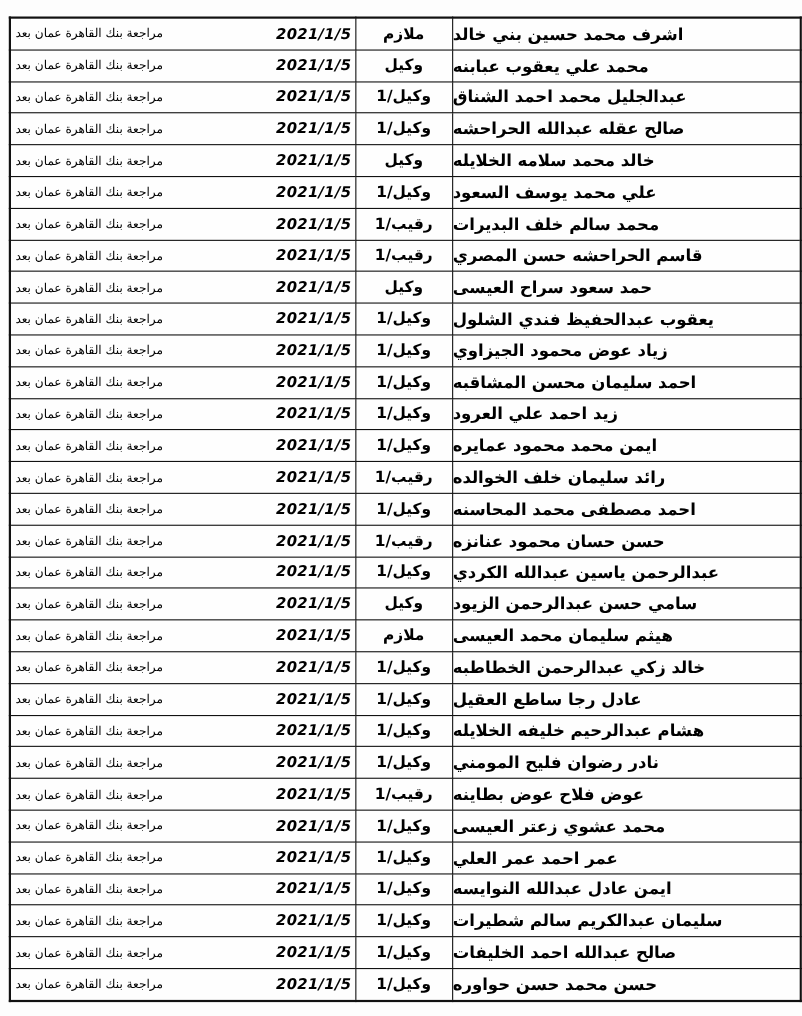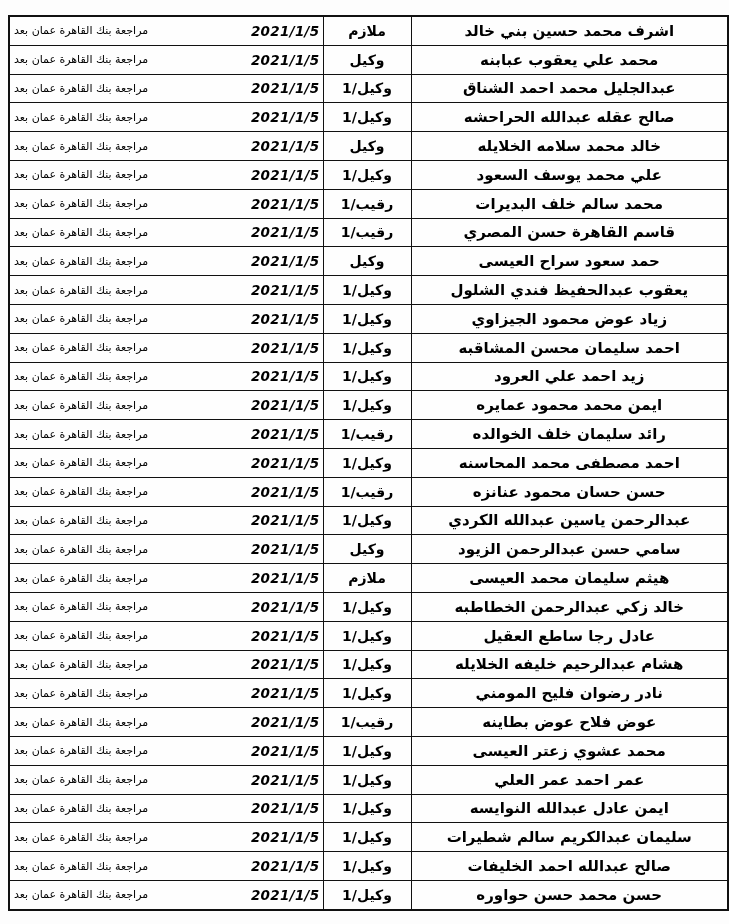--- a/index.html
+++ b/index.html
@@ -36,21 +36,21 @@
     overflow: hidden;
     white-space: nowrap;
     color: #000;
     font-weight: bold;
   }
   col.col-name { width: 317px; }
   col.col-rank { width: 88px; }
   col.col-note { width: 314px; }
 
   td.cell-name {
-    text-align: center;
+    text-align: left;
     font-size: 15px;
     padding-right: 5px;
     letter-spacing: 0.2px;
   }
   td.cell-rank {
     text-align: center;
     font-size: 14px;
     padding-right: 4px;
   }
   td.cell-note {
@@ -151,21 +151,21 @@
           <td class="cell-name">محمد سالم خلف البديرات</td>
           <td class="cell-rank">رقيب/1</td>
           <td class="cell-note">
             <div class="note-wrap">
               <span class="note-date">2021/1/5</span>
               <span class="note-text">مراجعة بنك القاهرة عمان بعد</span>
             </div>
           </td>
         </tr>
         <tr>
-          <td class="cell-name">قاسم القاهرة حسن المصري</td>
+          <td class="cell-name">قاسم الحراحشه حسن المصري</td>
           <td class="cell-rank">رقيب/1</td>
           <td class="cell-note">
             <div class="note-wrap">
               <span class="note-date">2021/1/5</span>
               <span class="note-text">مراجعة بنك القاهرة عمان بعد</span>
             </div>
           </td>
         </tr>
         <tr>
           <td class="cell-name">حمد سعود سراح العيسى</td>

